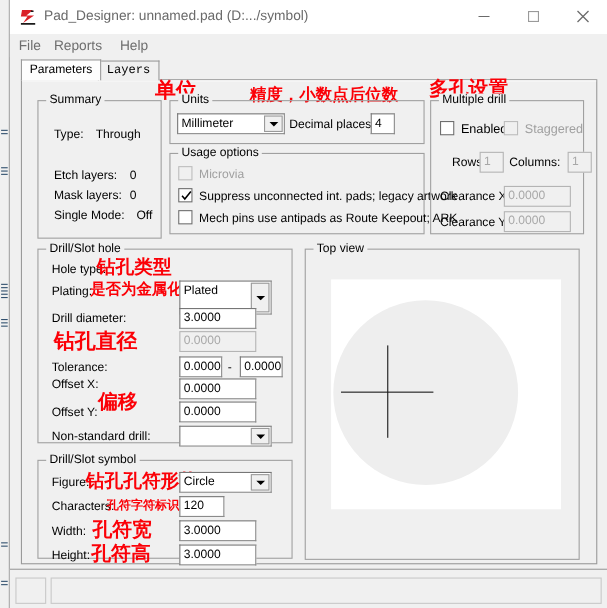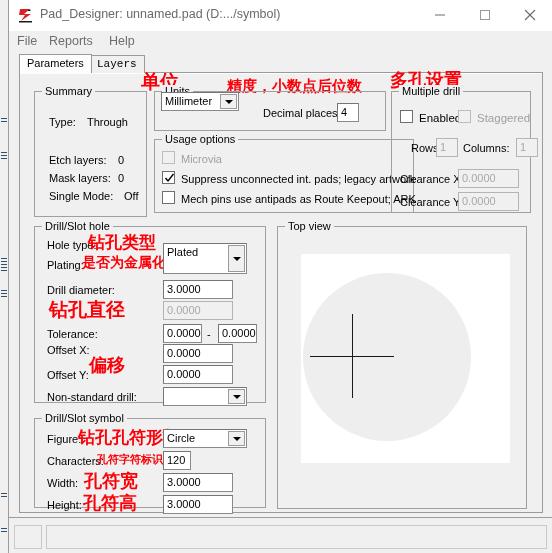--- a/index.html
+++ b/index.html
@@ -341,32 +341,32 @@
         <div class="lbl" style="left:14px; top:80px;">Mask layers:</div>
         <div class="lbl" style="left:83px; top:80px;">0</div>
 
         <div class="lbl" style="left:14px; top:98px;">Single Mode:</div>
         <div class="lbl" style="left:89px; top:98px;">Off</div>
       </div>
 
       <div class="group" style="left:134px; top:18px; width:232px; height:40px;">
         <div class="legend">Units</div>
 
-        <div class="combo" style="left:6px; top:0; width:78px; height:19px;">
+        <div class="combo" style="left:6px; top:11px; width:98px; height:19px;">
           <div class="cval">Millimeter</div>
           <div class="cbtn">
             <span class="arrow"></span>
           </div>
         </div>
 
         <div class="lbl" style="left:108px; top:15px;">Decimal places:</div>
         <div class="field" style="left:182px; top:11px; width:22px; height:19px;">4</div>
       </div>
 
-      <div class="group" style="left:134px; top:66px; width:260px; height:74px;">
+      <div class="group" style="left:134px; top:66px; width:232px; height:74px;">
         <div class="legend">Usage options</div>
 
         <div class="cb disabled" style="left:7px; top:11px;"></div>
         <div class="lbl dim" style="left:26px; top:13px;">Microvia</div>
 
         <div class="cb" style="left:7px; top:31px;">
           <svg class="tick" viewBox="0 0 11 12">
             <path d="M1.5 6 L4 9 L9.5 2" fill="none" stroke="#000" stroke-width="1.4"></path>
           </svg>
         </div>
@@ -399,21 +399,21 @@
       </div>
 
       <div class="group" style="left:14px; top:153px; width:232px; height:177px;">
         <div class="legend">Drill/Slot hole</div>
 
         <div class="lbl" style="left:12px; top:12px;">Hole type:</div>
         <div class="ann" style="left:53px; top:4px; font-size:17px;font-family:Liberation Mono, monospace;">钻孔类型</div>
 
         <div class="lbl" style="left:12px; top:32px;">Plating:</div>
         <div class="ann" style="left:47px; top:27px; font-size:14px;">是否为金属化孔</div>
-        <div class="combo" style="left:128px; top:16px; width:84px; height:31px;">
+        <div class="combo" style="left:128px; top:28px; width:84px; height:31px;">
           <div class="cval">Plated</div>
           <div class="cbtn">
             <span class="arrow"></span>
           </div>
         </div>
 
         <div class="lbl" style="left:12px; top:57px;">Drill diameter:</div>
         <div class="ann" style="left:14px; top:70px; font-size:19px;">钻孔直径</div>
         <div class="field" style="left:128px; top:53px; width:70px; height:19px;">3.0000</div>
         <div class="field disabled" style="left:128px; top:74px; width:70px; height:19px;">0.0000</div>
@@ -447,21 +447,21 @@
         <div class="ann" style="left:43px; top:7px; font-size:17px;">钻孔孔符形状</div>
         <div class="combo" style="left:128px; top:10px; width:84px; height:19px;">
           <div class="cval">Circle</div>
           <div class="cbtn">
             <span class="arrow"></span>
           </div>
         </div>
 
         <div class="lbl" style="left:12px; top:36px;">Characters:</div>
         <div class="ann" style="left:62px; top:33px; font-size:11px;">孔符字符标识</div>
-        <div class="field" style="left:128px; top:32px; width:28px; height:19px;">120</div>
+        <div class="field" style="left:128px; top:32px; width:41px; height:19px;">120</div>
 
         <div class="lbl" style="left:12px; top:58px;">Width:</div>
         <div class="ann" style="left:49px; top:50px; font-size:18px;">孔符宽</div>
         <div class="field" style="left:128px; top:54px; width:70px; height:19px;">3.0000</div>
 
         <div class="lbl" style="left:12px; top:80px;">Height:</div>
         <div class="ann" style="left:48px; top:72px; font-size:18px;">孔符高</div>
         <div class="field" style="left:128px; top:76px; width:70px; height:19px;">3.0000</div>
       </div>
 

